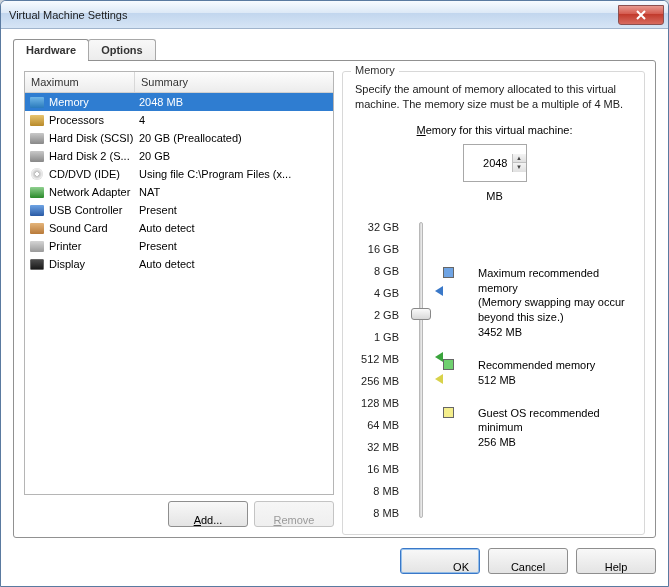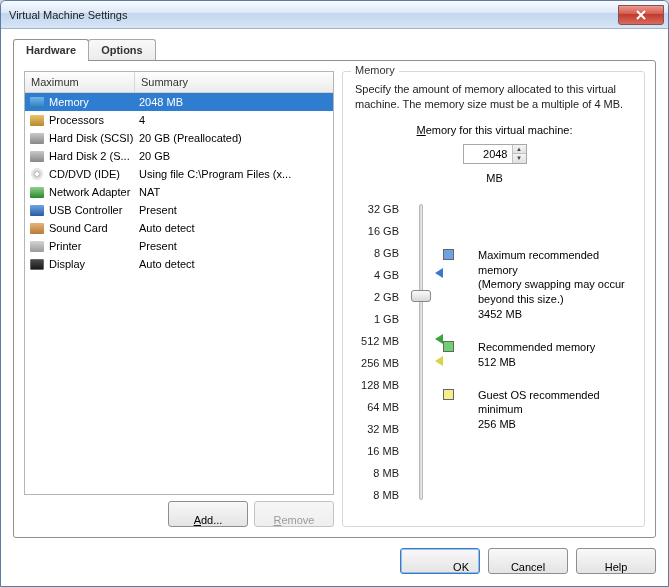--- a/index.html
+++ b/index.html
@@ -39,21 +39,21 @@
 .btnw { min-width: 80px; height: 22px; border: 1px solid #8e8e8e; background: linear-gradient(to bottom,#f8f8f8,#e4e4e4); border-radius: 3px; cursor: default; padding: 12px 10px; }
 .btnw:disabled, .btnw.disabled { color: #9a9a9a; border-color: #c4c4c4; background: linear-gradient(to bottom,#f6f6f6,#efefef); }
 
 .right { flex: 1; display: flex; flex-direction: column; }
 .group { border: 1px solid #d8d8d8; border-radius: 3px; padding: 10px 10px 10px 12px; position: relative; flex: 1; }
 .group .legend { position: absolute; top: -8px; left: 8px; background: #fff; padding: 0 4px; color: #333; }
 .desc { color: #222; line-height: 1.35; margin-bottom: 12px; }
 
 .memrow { display: flex; align-items: center; gap: 8px; margin-bottom: 14px; flex-direction: column; }
 .memrow .lbl u { text-decoration: underline; }
-.spinwrap { display: flex; align-items: center; border: 1px solid #a8a8a8; height: 20px; }
+.spinwrap { display: flex; align-items: center; border: 1px solid #a8a8a8; height: 38px; }
 .spinwrap input { width: 48px; height: 18px; border: none; text-align: right; padding-right: 4px; outline: none; }
 .spinbtns { display: flex; flex-direction: column; width: 14px; border-left: 1px solid #c0c0c0; }
 .spinbtns .sp { height: 9px; background: linear-gradient(to bottom,#f4f4f4,#e0e0e0); display: flex; align-items: center; justify-content: center; font-size: 6px; color: #444; border: none; line-height: 1; }
 .spinbtns .sp:first-child { border-bottom: 1px solid #c0c0c0; }
 
 .sliderarea { display: flex; gap: 10px; }
 .ticks { width: 44px; text-align: right; color: #222; }
 .ticks div { height: 22px; line-height: 22px; white-space: nowrap; }
 .track { position: relative; width: 24px; }
 .rail { position: absolute; left: 10px; top: 6px; bottom: 6px; width: 4px; background: linear-gradient(to right,#d0d0d0,#f0f0f0); border: 1px solid #b8b8b8; border-radius: 2px; }

